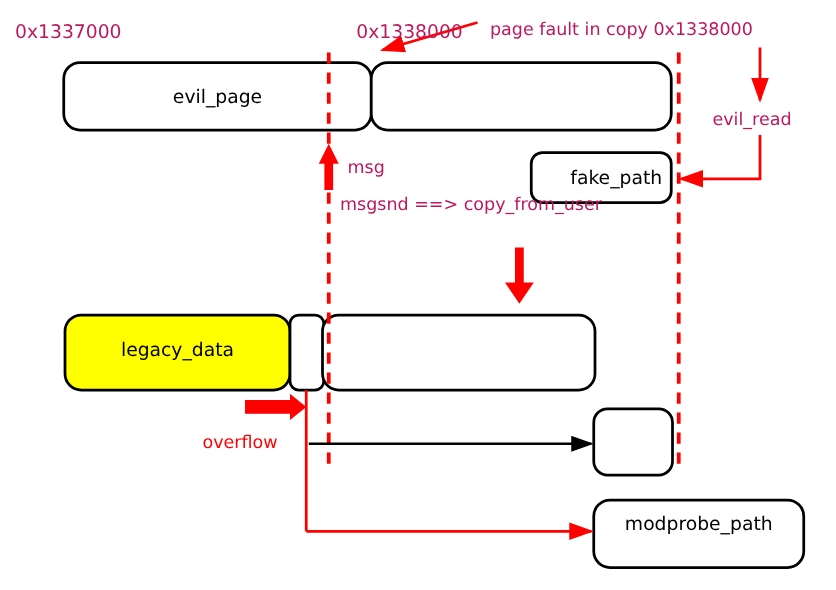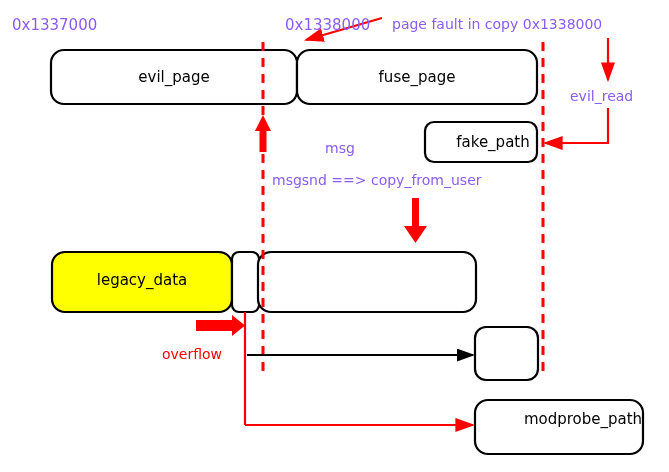--- a/index.html
+++ b/index.html
@@ -18,21 +18,21 @@
   #svg-layer {
     position: absolute;
     left: 0;
     top: 0;
     width: 669px;
     height: 472px;
   }
   .lbl {
     position: absolute;
     white-space: nowrap;
-    color: #8b5cf6;
+    color: #be185d;
     font-family: "DejaVu Sans", sans-serif;
   }
   .addr {
     font-size: 15px;
     letter-spacing: 0px;
   }
   .boxtext {
     position: absolute;
     display: flex;
     align-items: center;
@@ -108,31 +108,30 @@
   </svg>
 
   <div class="lbl addr" style="left:12px; top:16px;">0x1337000</div>
 
   <div class="lbl addr" style="left:246px; top:16px;margin-left:39px;">0x1338000</div>
 
   <div class="lbl annot" style="left:392px; top:16px;text-align:center;">page fault in copy 0x1338000</div>
 
   <div class="lbl annot" style="left:570px; top:88px;">evil_read</div>
 
-  <div class="lbl annot" style="left:278px; top:140px;margin-left:47px;">msg</div>
+  <div class="lbl annot" style="left:278px; top:126px;">msg</div>
 
-  <div class="lbl annot" style="left:272px; top:172px;">msgsnd ==&gt; copy_from_user</div>
+  <div class="lbl annot" style="left:272px; top:156px;">msgsnd ==&gt; copy_from_user</div>
 
   <div class="lbl annot red-lbl" style="left:162px; top:346px;">overflow</div>
 
   <div class="boxtext" style="left:51px; top:50px; width:246px; height:54px;">evil_page</div>
 
-  <div class="boxtext" style="left:297px; top:50px; width:240px; height:54px;">fuse_page</div>
 
   <div class="boxtext" style="left:425px; top:122px; width:136px; height:40px;">fake_path</div>
 
   <div class="boxtext" style="left:52px; top:252px; width:180px; height:56px;">legacy_data</div>
 
 
 
-  <div class="boxtext" style="left:475px; top:400px; width:168px; height:38px;padding-left:24px;">modprobe_path</div>
+  <div class="boxtext" style="left:475px; top:400px; width:168px; height:38px;">modprobe_path</div>
 
 </div>
 
 </body></html>

